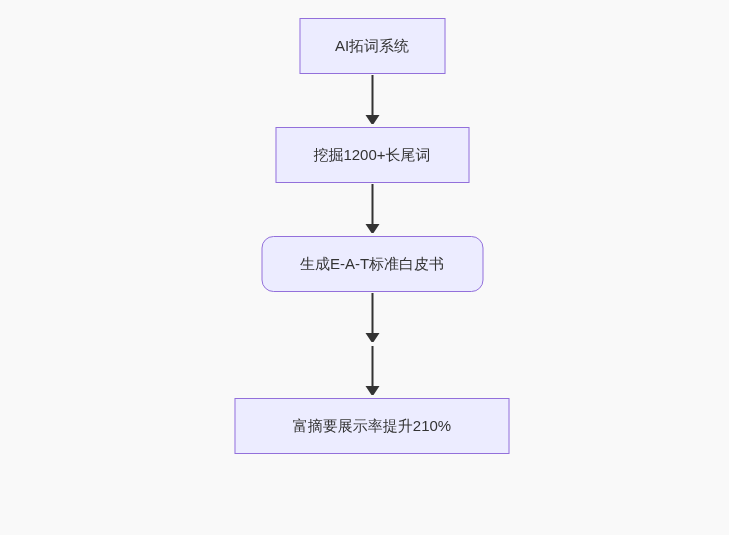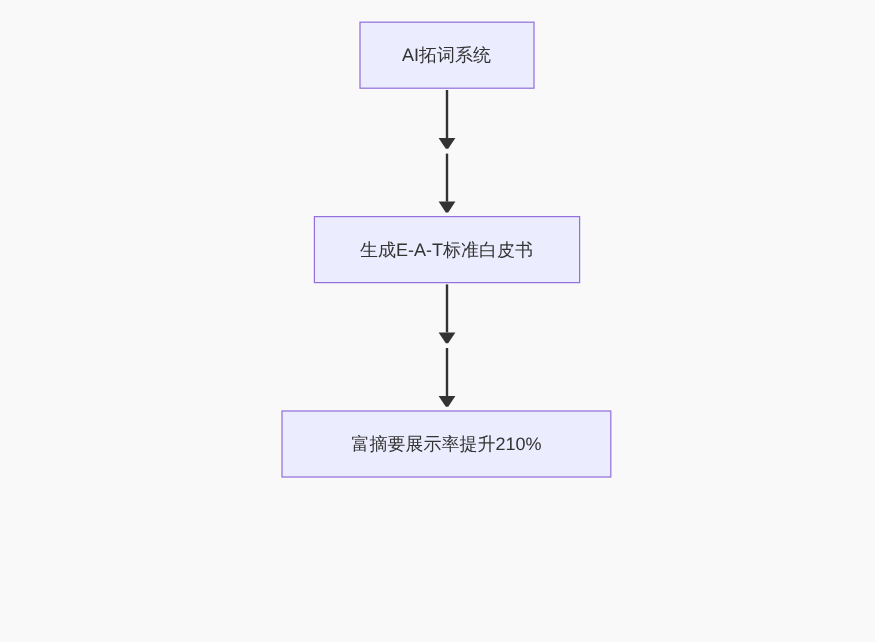--- a/index.html
+++ b/index.html
@@ -28,21 +28,21 @@
     display: flex;
     align-items: center;
     justify-content: center;
     font-size: 15px;
     color: #333333;
     text-align: center;
     flex: none;
   }
   .node.w1 { width: 146px; }
   .node.w2 { width: 194px; }
-  .node.w3 { width: 222px; }
+  .node.w3 { width: 222px; border-radius: 12px; }
   .node.w4 { width: 215px; }
   .node.w5 { width: 275px; }
   .arrow {
     height: 53px;
     display: flex;
     flex-direction: column;
     align-items: center;
     flex: none;
   }
   .arrow .line {
@@ -66,20 +66,23 @@
 
     <div class="node w1">
       <span>AI拓词系统</span>
     </div>
 
     <div class="arrow">
       <div class="line"></div>
       <div class="head"></div>
     </div>
 
+    <div class="node w2">
+      <span>挖掘1200+长尾词</span>
+    </div>
 
     <div class="arrow">
       <div class="line"></div>
       <div class="head"></div>
     </div>
 
     <div class="node w3">
       <span>生成E-A-T标准白皮书</span>
     </div>
 

